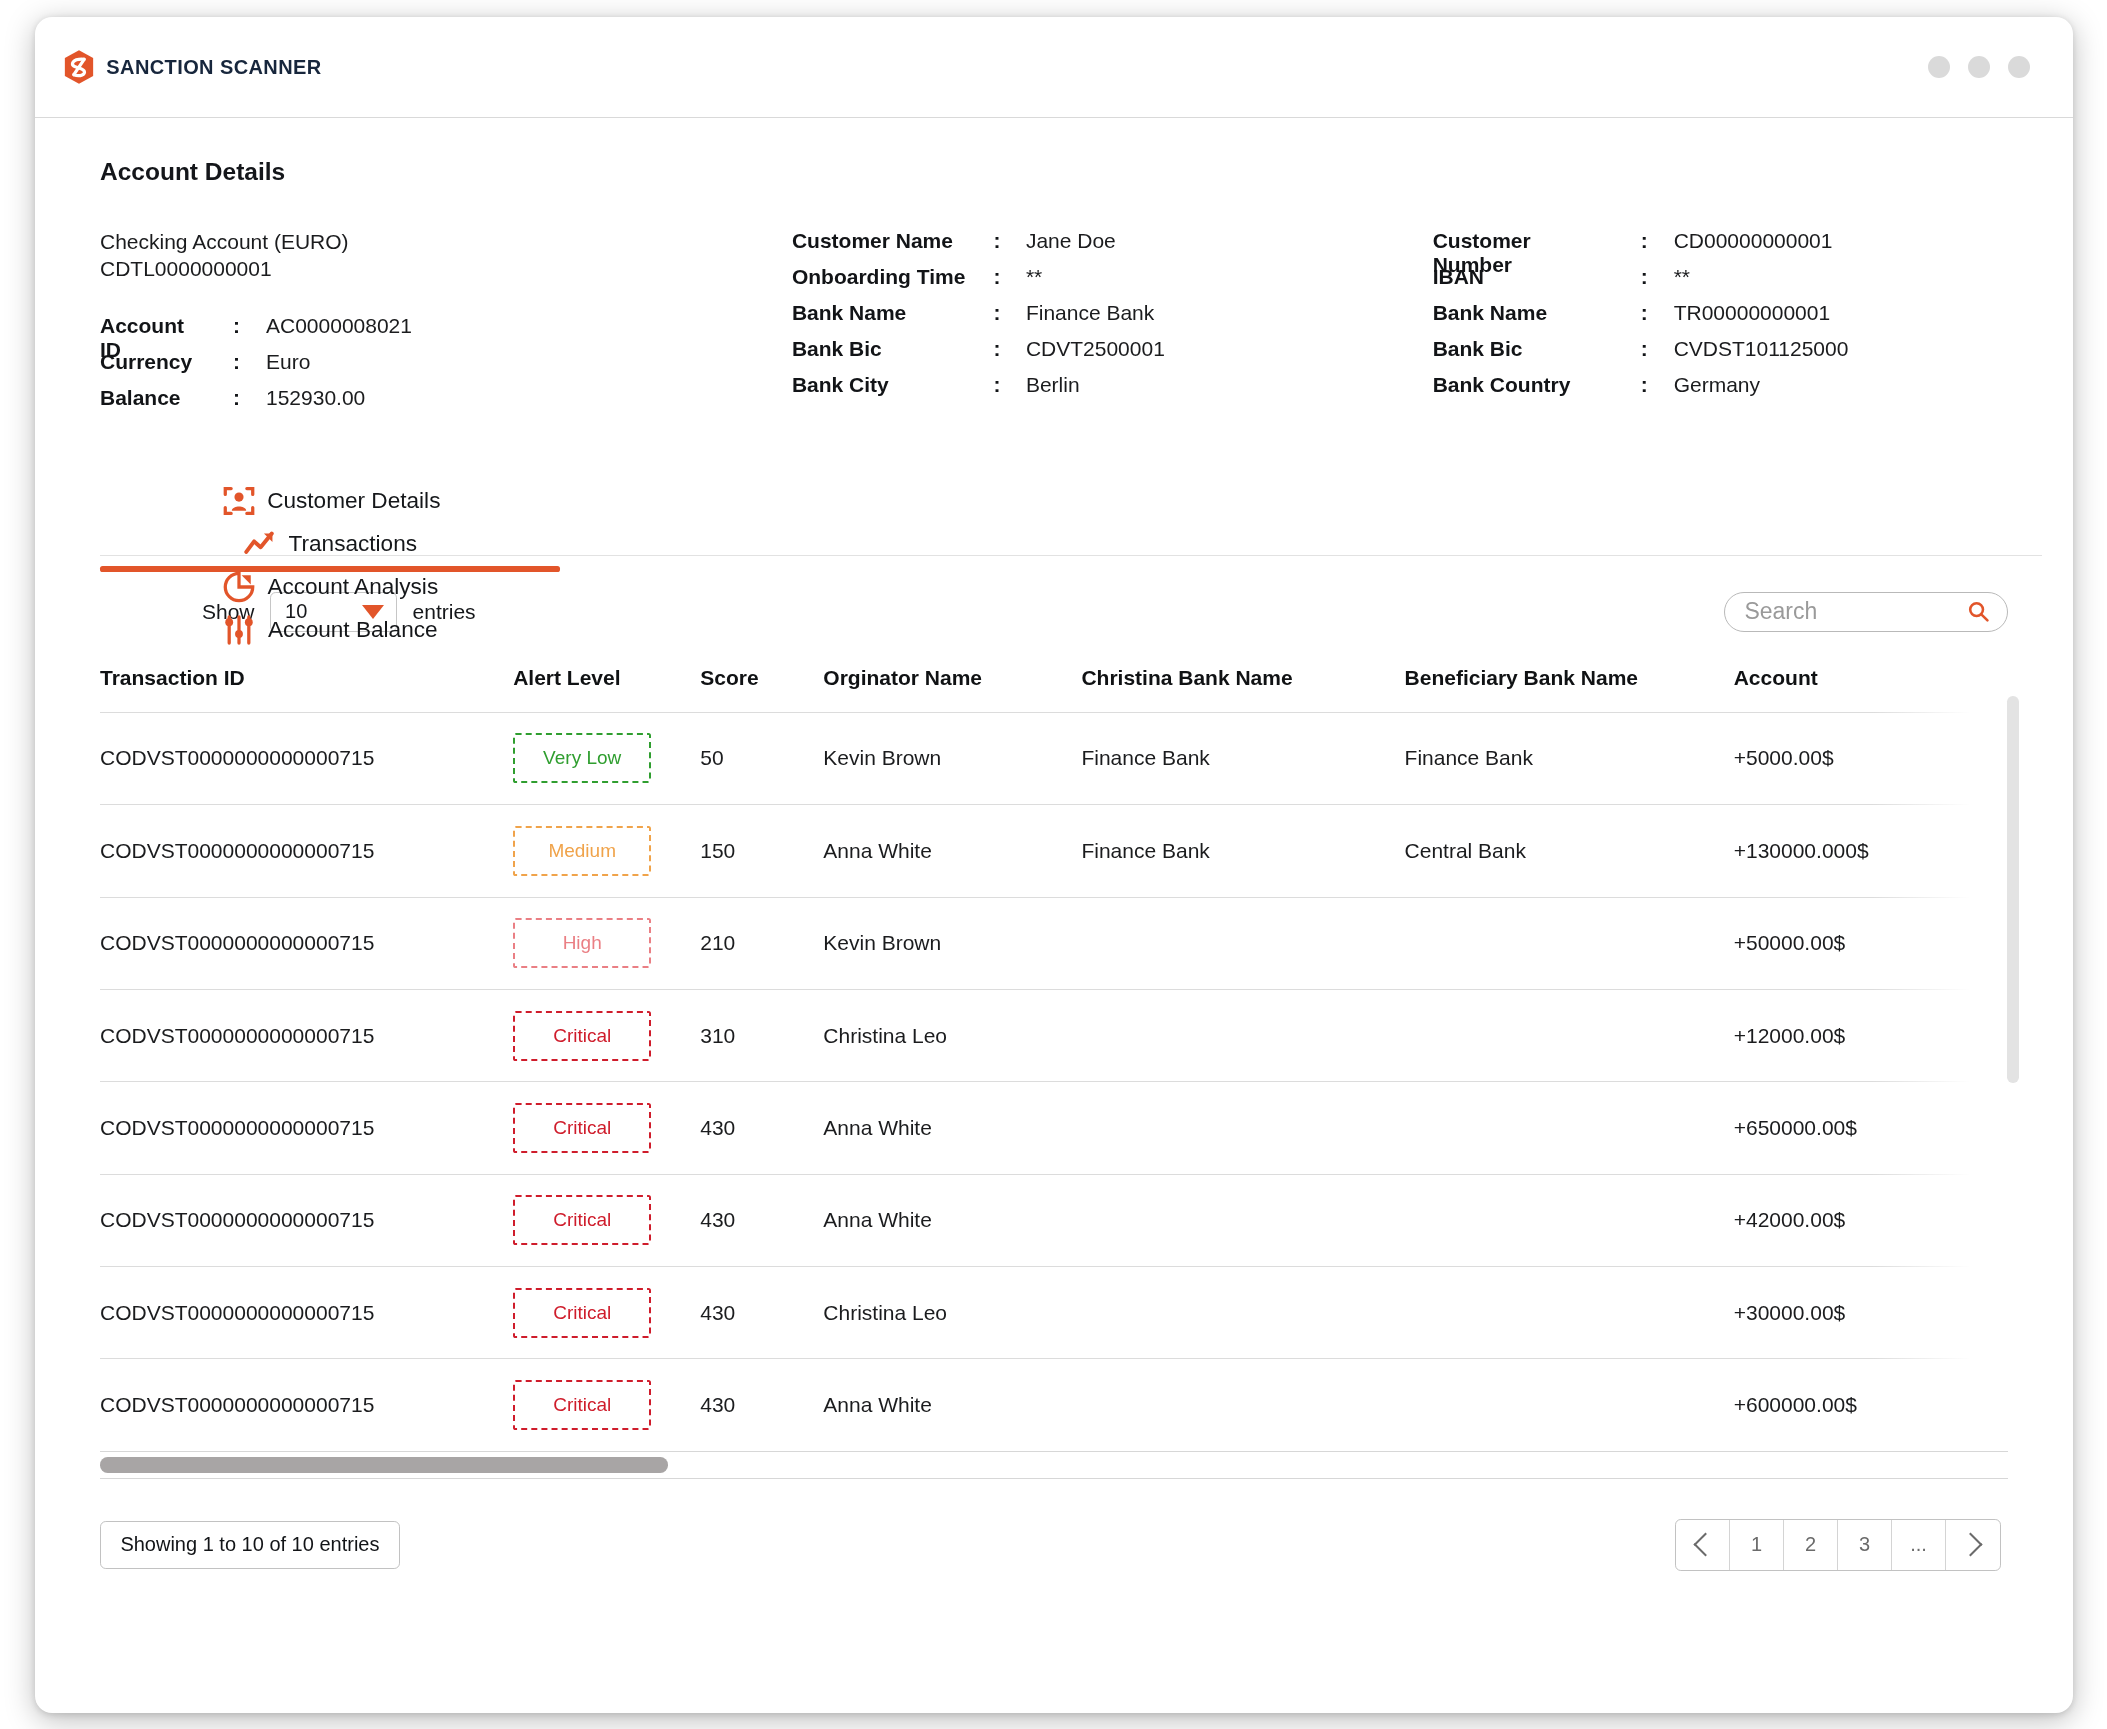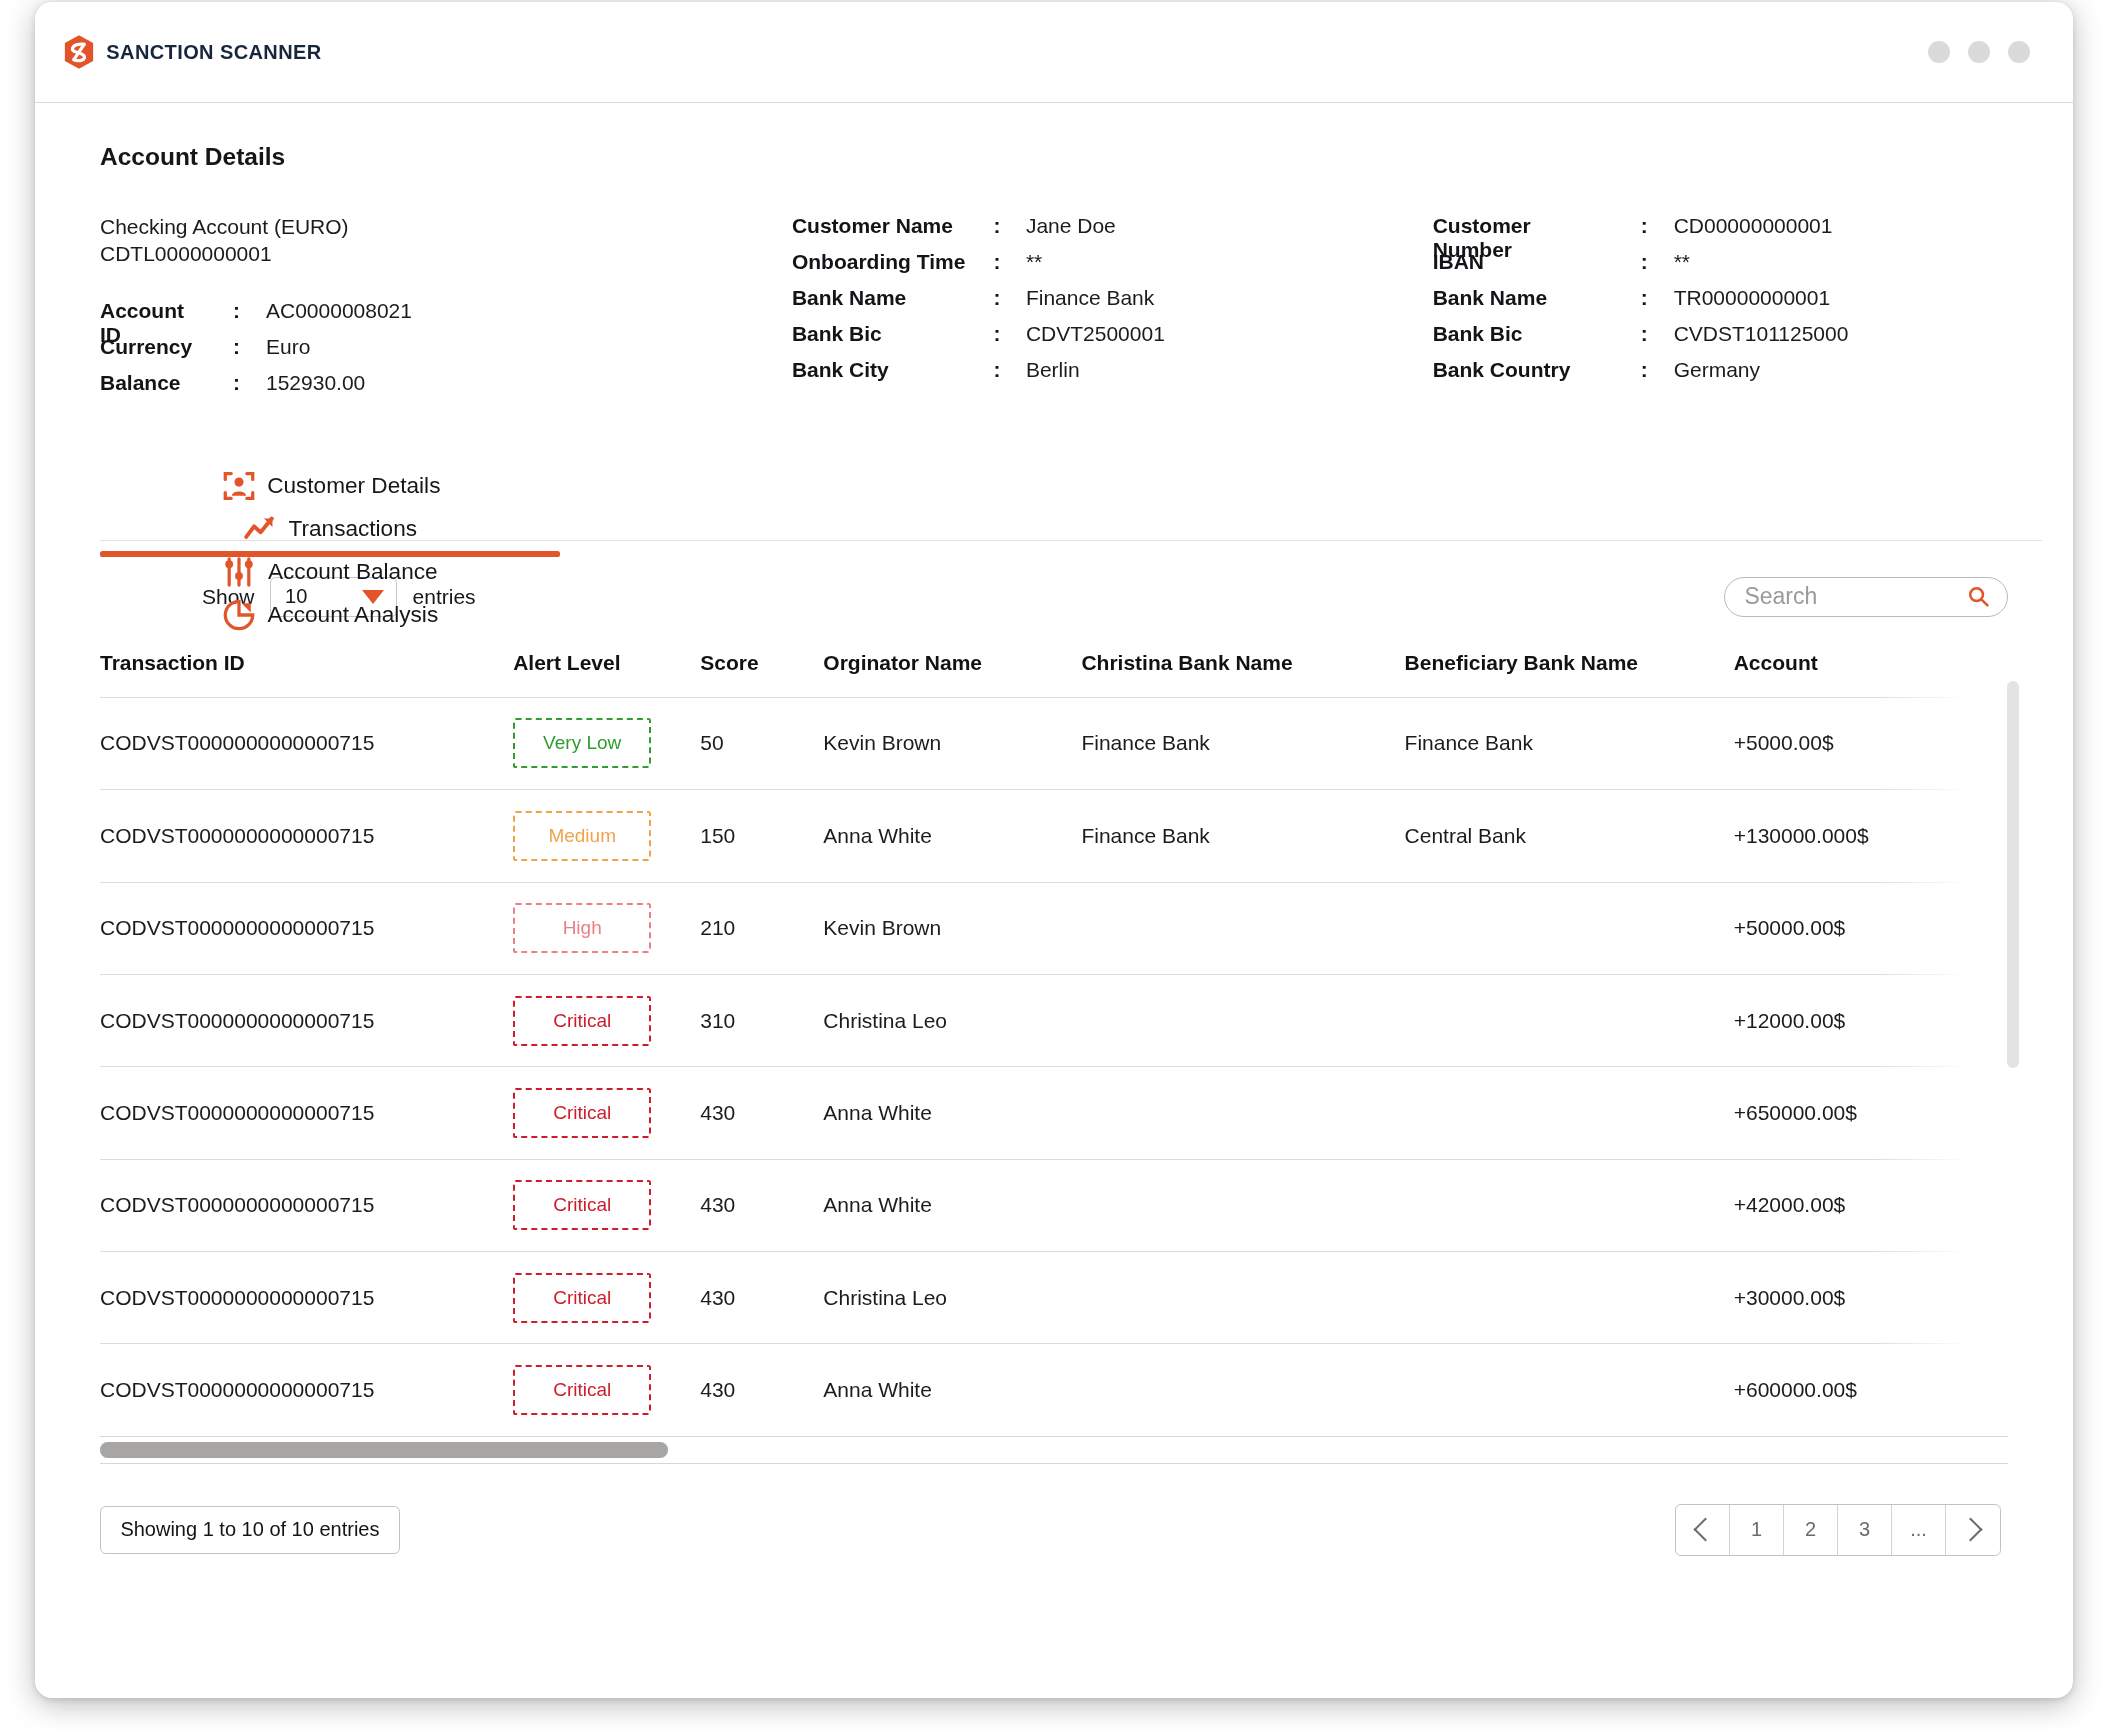--- a/index.html
+++ b/index.html
@@ -8,21 +8,21 @@
     width: 2108px;
     height: 1730px;
     background: #ffffff;
     font-family: "Liberation Sans", sans-serif;
     overflow: hidden;
   }
 
   .app-window {
     position: absolute;
     left: 35px;
-    top: 2px;
+    top: 17px;
     width: 2038px;
     height: 1696px;
     background: #ffffff;
     border-radius: 17px;
     box-shadow: 0 6.5px 30px rgba(0,0,0,0.26), 0 1.3px 6.5px rgba(0,0,0,0.12);
     overflow: hidden;
     display: flex;
     flex-direction: column;
   }
 
@@ -392,40 +392,40 @@
       </div>
 
       <div class="tab t2 active">
         <svg class="tab-ico" viewBox="0 0 52 52">
           <path d="M5 38 L17 22 L27 31 L44 10" stroke="#e2552a" stroke-width="6" fill="none" stroke-linecap="round" stroke-linejoin="round"></path>
           <path d="M32 10 H45 V23 Z" fill="#e2552a"></path>
         </svg>
         <span>Transactions</span>
       </div>
 
+      <div class="tab t4">
+        <svg class="tab-ico" viewBox="0 0 52 52">
+          <path d="M26 26 V5 A21 21 0 1 0 47 26 Z" fill="none" stroke="#e2552a" stroke-width="5"></path>
+          <path d="M30 8 H44 V22 Z" fill="#e2552a"></path>
+        </svg>
+        <span>Account Analysis</span>
+      </div>
+
       <div class="tab t3">
         <svg class="tab-ico" viewBox="0 0 52 52">
           <g stroke="#e2552a" stroke-width="5" stroke-linecap="round">
             <line x1="11" y1="6" x2="11" y2="46"></line>
             <line x1="26" y1="6" x2="26" y2="46"></line>
             <line x1="41" y1="6" x2="41" y2="46"></line>
           </g>
           <circle cx="11" cy="14" r="6" fill="#e2552a"></circle>
           <circle cx="26" cy="32" r="6" fill="#e2552a"></circle>
           <circle cx="41" cy="14" r="6" fill="#e2552a"></circle>
         </svg>
         <span>Account Balance</span>
-      </div>
-
-      <div class="tab t4">
-        <svg class="tab-ico" viewBox="0 0 52 52">
-          <path d="M26 26 V5 A21 21 0 1 0 47 26 Z" fill="none" stroke="#e2552a" stroke-width="5"></path>
-          <path d="M30 8 H44 V22 Z" fill="#e2552a"></path>
-        </svg>
-        <span>Account Analysis</span>
       </div>
 
     </div>
 
     <div class="controls">
       <div class="showbox">
         <span class="lbl">Show</span>
         <div class="select">
           <span>10</span>
           <span class="caret"></span>

